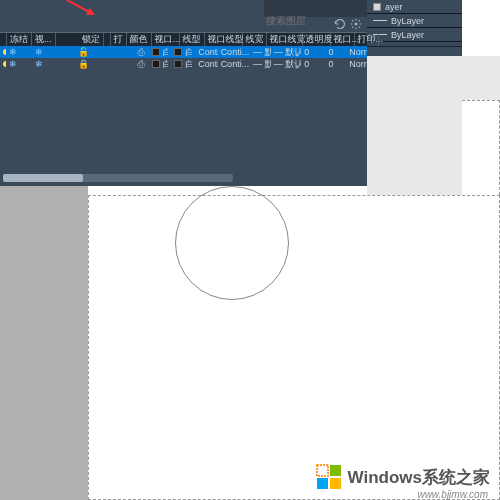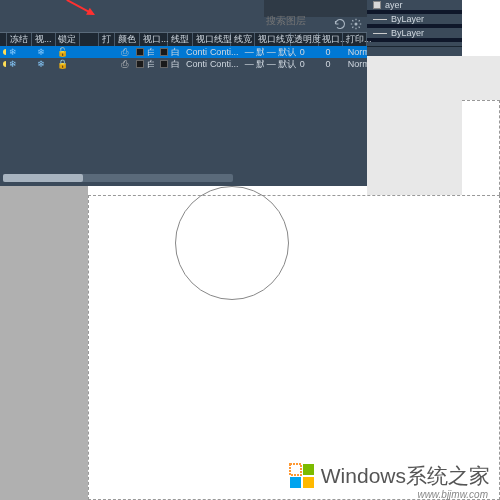--- a/index.html
+++ b/index.html
@@ -29,38 +29,38 @@
     .freeze-ic { color: #88ccff; }
     .lock-ic { color: #ddaa44; }
     .print-ic { color: #ccc; }
     .color-sw { width: 8px; height: 8px; background: #1a1a1a; border: 1px solid #666; display: inline-block; }
     
     .scrollbar { position: absolute; bottom: 4px; left: 3px; width: 230px; height: 8px; background: #5a6a7a; border-radius: 2px; }
     .scrollbar-thumb { width: 80px; height: 100%; background: #a8b4c0; border-radius: 2px; }
     
     .right-strip { position: absolute; top: 0; left: 367px; width: 95px; height: 56px; background: #3b4a5a; }
     .prop-rows { padding: 0; }
-    .prop-row { height: 14px; display: flex; align-items: center; color: #d0d8e0; font-size: 9px; border-bottom: 4px solid #0f172a; padding-left: 6px; gap: 4px; }
+    .prop-row { height: 14px; display: flex; align-items: center; color: #d0d8e0; font-size: 9px; border-bottom: 1px solid #0f172a; padding-left: 6px; gap: 4px; }
     .prop-sw { width: 8px; height: 8px; background: #d8d8d8; border: 1px solid #888; }
     .prop-sep { position: absolute; top: 46px; left: 0; right: 0; height: 1px; background: #1a2530; }
     
     .canvas-area { position: absolute; top: 56px; left: 367px; right: 0; bottom: 0; background: #e8e8e8; }
     .canvas-area2 { position: absolute; top: 186px; left: 0; width: 88px; bottom: 0; background: #b0b0b0; }
     .drawing { position: absolute; top: 195px; left: 88px; right: 0; bottom: 0; background: #ffffff; border: 1px dashed #999; }
     .drawing-top { position: absolute; top: 100px; left: 462px; width: 38px; height: 95px; background: #ffffff; border: 1px dashed #999; border-left: none; border-bottom: none; }
     
     .circle { position: absolute; top: 186px; left: 175px; width: 114px; height: 114px; border: 1px solid #888; border-radius: 50%; z-index: 5; }
     
     .watermark { position: absolute; bottom: 10px; right: 10px; display: flex; align-items: center; gap: 6px; z-index: 30; }
     .wm-logo { width: 26px; height: 26px; position: relative; }
-    .wm-text { font-size: 21px; color: #555; }
+    .wm-text { font-size: 17px; color: #555; font-weight: bold; }
     .wm-url { position: absolute; bottom: 0; right: 12px; font-size: 10px; color: #888; font-style: italic; }
     .col-freeze { width: 26px; }
     .col-vp { width: 24px; justify-content: center; }
-    .col-lock { width: 24px; justify-content: center; }
+    .col-lock { width: 24px; justify-content: center; margin-left: 24px; }
     .col-gap { width: 48px; }
     .col-plot { width: 16px; }
     .col-color { width: 26px; }
     .col-vpcolor { width: 28px; }
     .col-ltype { width: 26px; }
     .col-vpltype { width: 38px; text-align: right; }
     .col-lw { width: 24px; }
     .col-vplw { width: 36px; }
     .col-trans { width: 28px; }
     .col-vptrans { width: 24px; }

